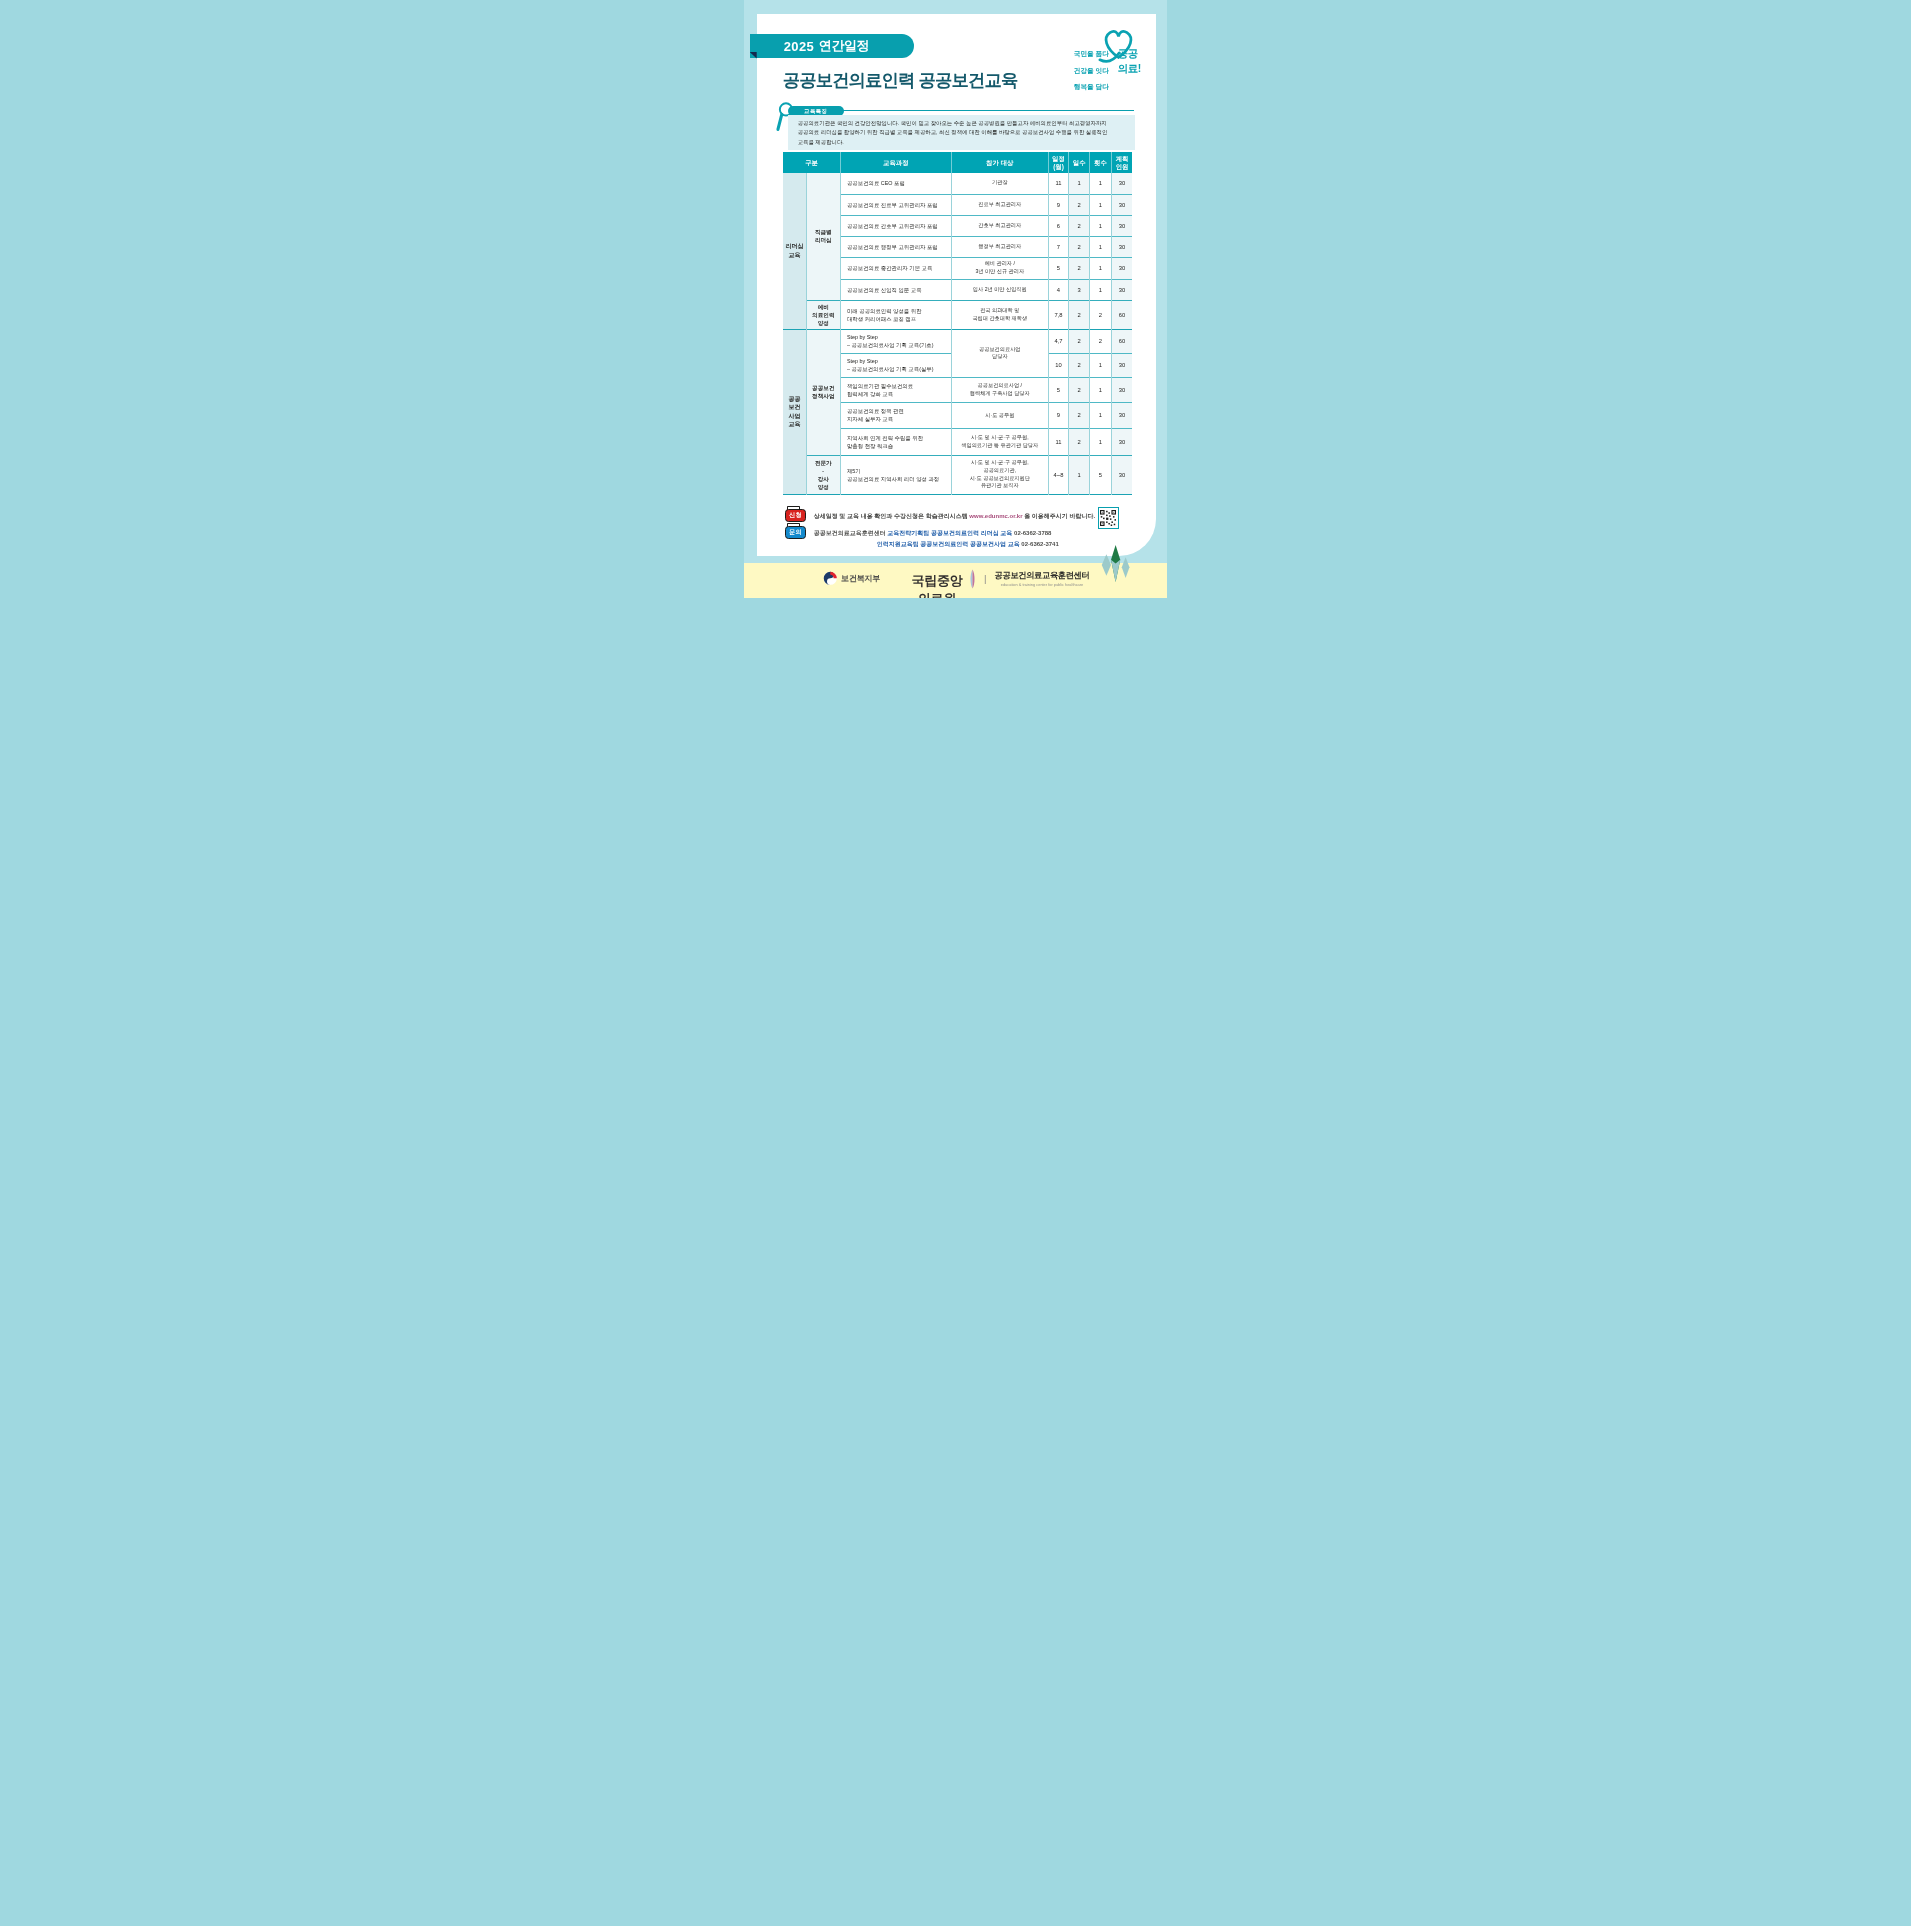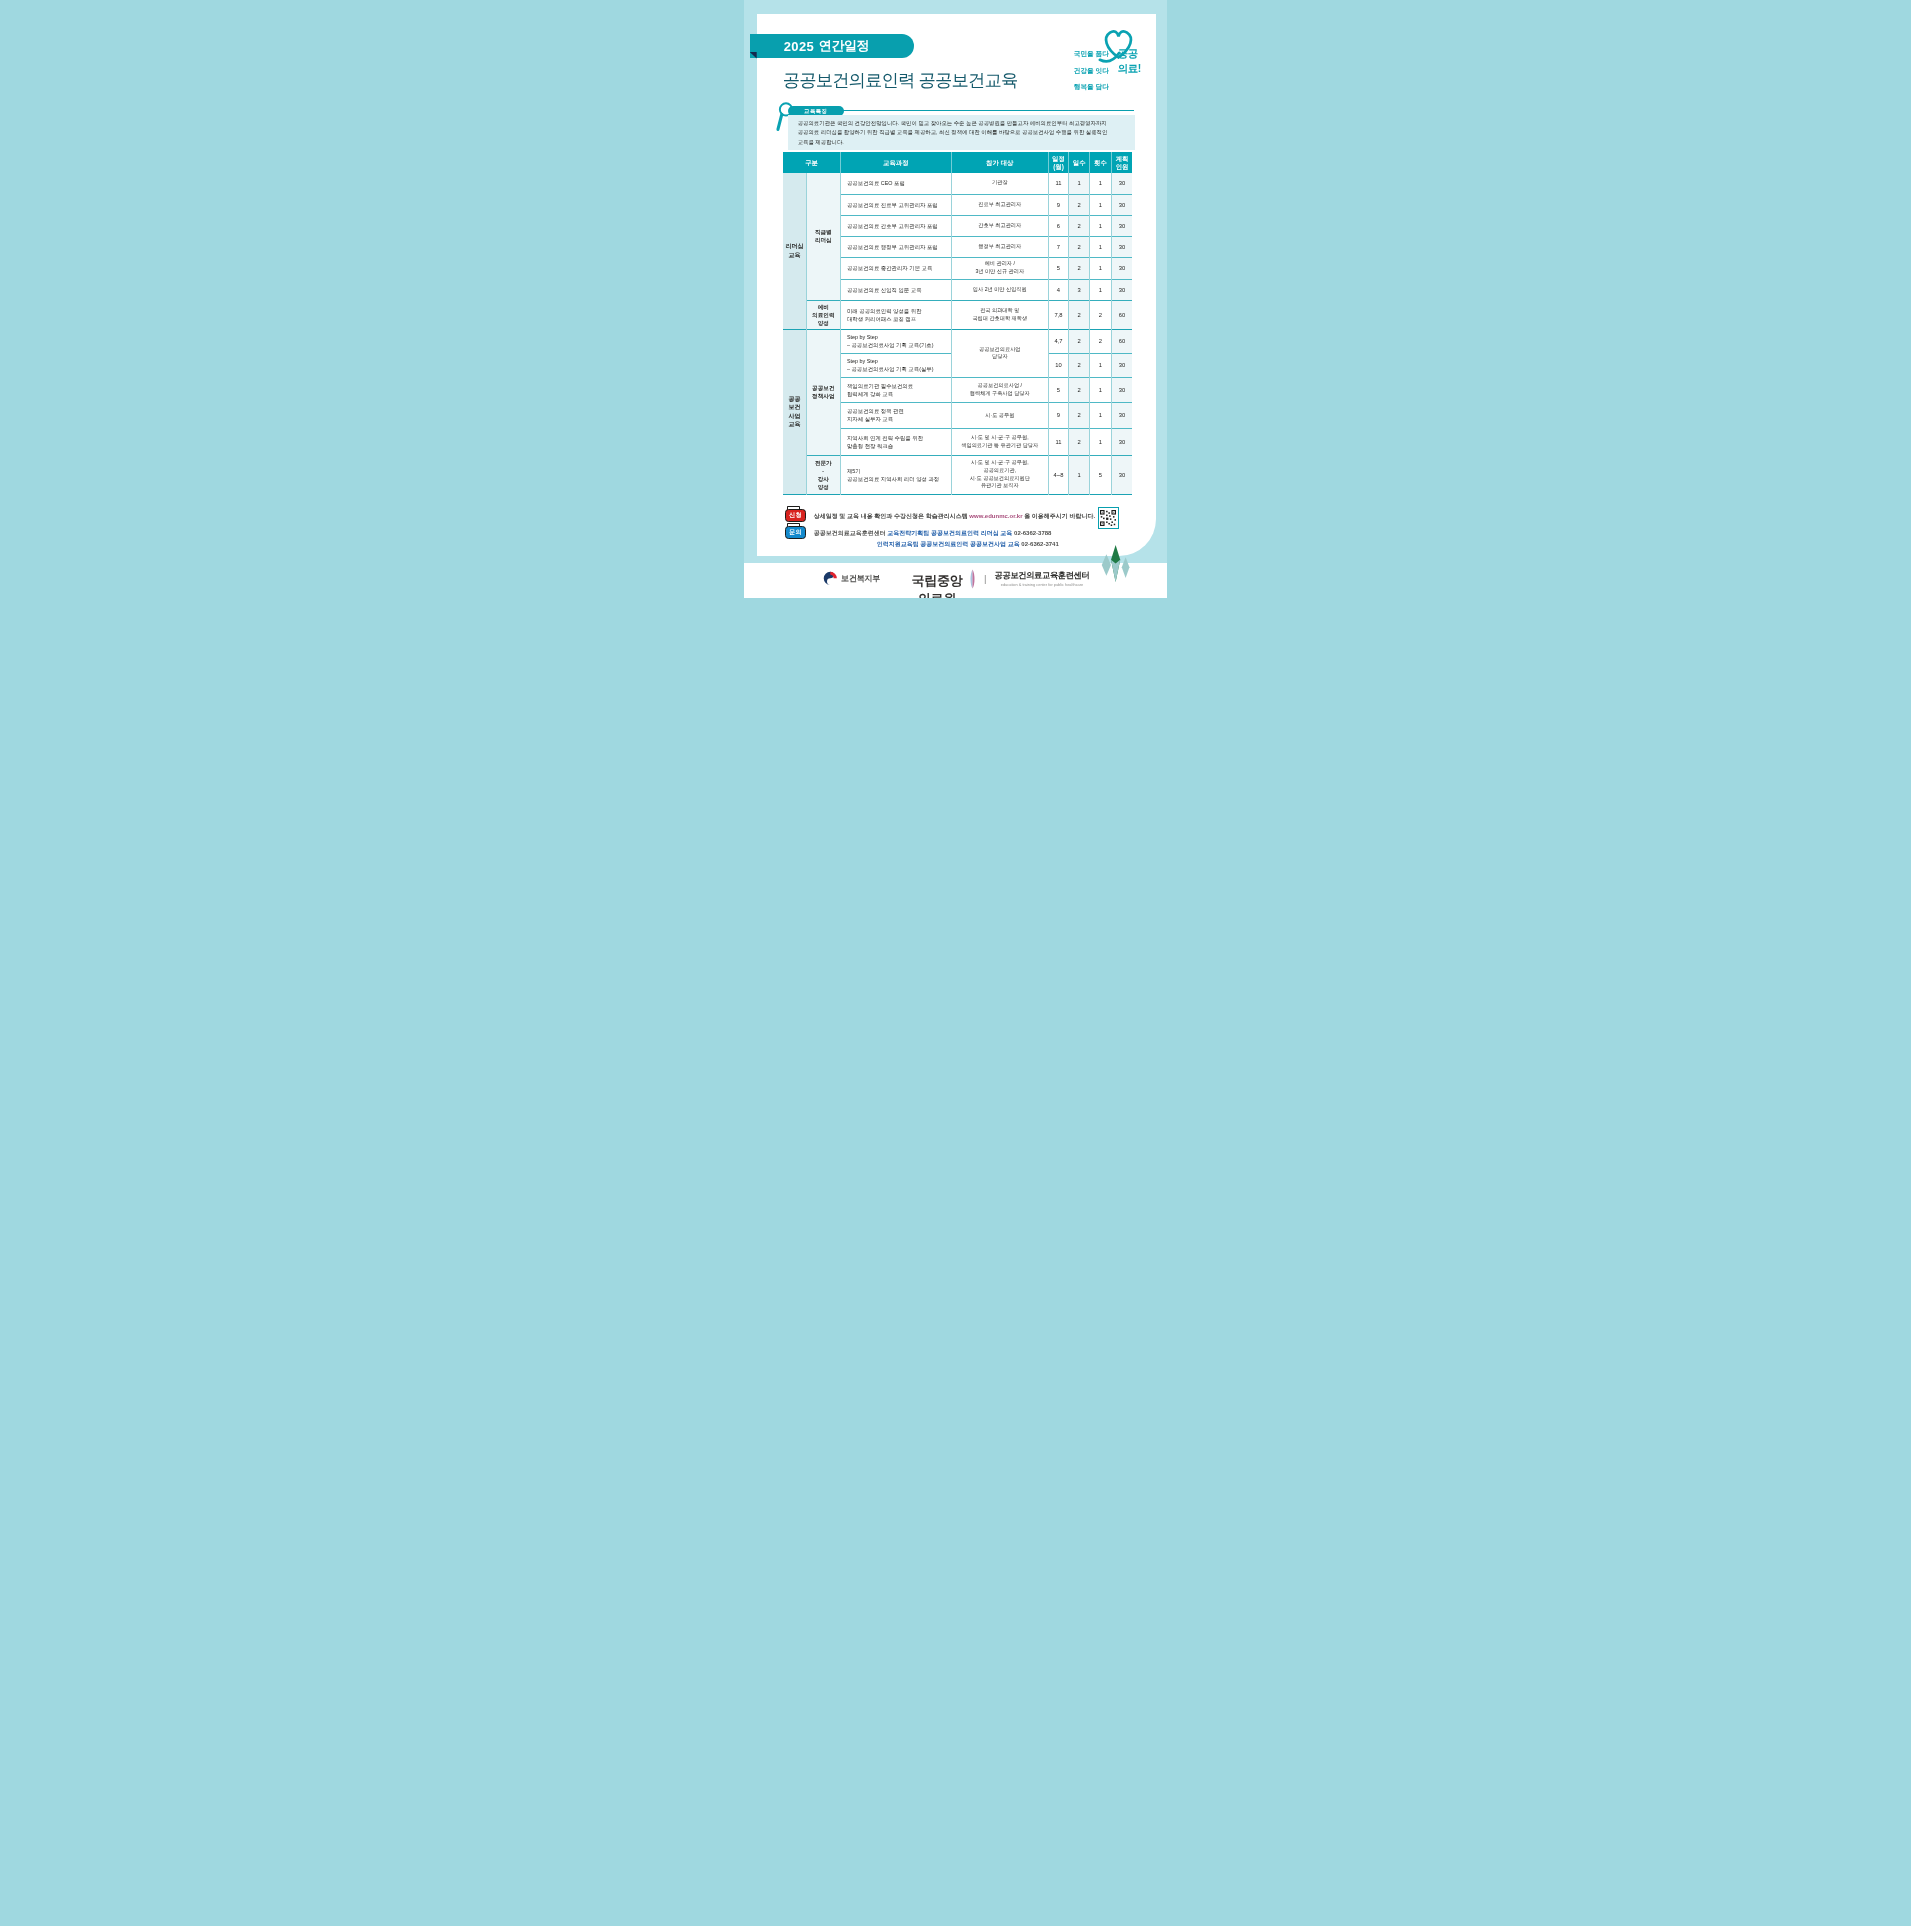--- a/index.html
+++ b/index.html
@@ -9,21 +9,21 @@
   .card { position:absolute; left:12.7px; top:14px; width:399px; height:542px; background:#ffffff; border-bottom-right-radius:37px; }
 
   
   .ribbon { position:absolute; left:-7px; top:14px; width:164px; height:24px; background:#089fae;
             border-radius:0 12.3px 12.3px 0; display:flex; align-items:center; justify-content:flex-start; padding-left:34px;margin-top:6px; }
   .ribbon-year { font-size:13px; font-weight:800; color:#ffffff; letter-spacing:0.4px; }
   .ribbon-label { font-size:13px; font-weight:800; color:#ffffff; margin-left:4.6px; letter-spacing:-0.4px; }
   .fold { position:absolute; left:-7px; top:38px; width:7px; height:6.5px; background:#14294e;
           clip-path:polygon(0 0, 100% 0, 100% 100%); }
 
-  .main-title { position:absolute; left:26px; top:54px; font-size:17.3px; font-weight:400; color:#14596b; letter-spacing:-0.8px; white-space:nowrap; }
+  .main-title { position:absolute; left:26px; top:54px; font-size:17.3px; font-weight:700; color:#14596b; letter-spacing:-0.8px; white-space:nowrap; }
 
   
   .logo-slogan { position:absolute; left:317px; top:32px; width:54px; }
   .logo-slogan div { font-size:6.7px; font-weight:800; color:#0aa2b2; line-height:16.6px; white-space:nowrap; }
   .logo-heart { position:absolute; left:339px; top:10px; }
   .logo-brand { position:absolute; left:361px; top:32px; text-align:left; }
   .logo-brand div { font-size:10.4px; font-weight:800; color:#0aa2b2; line-height:15.4px; letter-spacing:-0.4px; }
 
   
   .magnifier { position:absolute; left:19px; top:87px; }
@@ -64,21 +64,21 @@
   .apply-url { color:#a94f7d; font-weight:800; }
   .contact-line1 { position:absolute; left:57px; top:515px; font-size:6px; white-space:nowrap; }
   .contact-line2 { position:absolute; left:120px; top:526px; font-size:6px; white-space:nowrap; }
   .contact-org, .contact-phone { color:#4f4f4d; font-weight:600; }
   .contact-team { color:#1e5ca8; font-weight:800; }
 
   .qr { position:absolute; left:341px; top:493px; width:21.6px; height:21.6px; border:1.2px solid #089fae; background:#fff;
         display:flex; align-items:center; justify-content:center; }
 
   
-  .footer { position:absolute; left:0; top:563px; width:423px; height:35px; background:#ffffff; }
+  .footer { position:absolute; left:0; top:563px; width:423px; height:35px; background:#fef9c3; }
   .mohw { position:absolute; left:79px; top:8px; display:flex; align-items:center; }
   .mohw-name { font-size:8px; font-weight:700; color:#4d4d4b; margin-left:3.5px; letter-spacing:-0.2px; }
   .nmc { position:absolute; left:162px; top:8.9px; width:62px; text-align:center; }
   .nmc-kr { font-size:13px; font-weight:800; color:#33312f; letter-spacing:-0.2px; }
   .nmc-en { font-size:3.7px; color:#b04a80; font-weight:700; letter-spacing:0.2px; margin-top:1.2px; }
   .lens { position:absolute; left:225px; top:5.8px; }
   .foot-divider { position:absolute; left:240px; top:9.6px; font-size:9.6px; color:#8a8a88; font-weight:300; }
   .center-logo { position:absolute; left:248px; top:7px; width:100px; text-align:center; }
   .center-kr { font-size:8.3px; font-weight:800; color:#2b2b29; letter-spacing:-0.4px; white-space:nowrap; }
   .center-en { font-size:3.9px; color:#8f8f8d; margin-top:1.2px; white-space:nowrap; }

